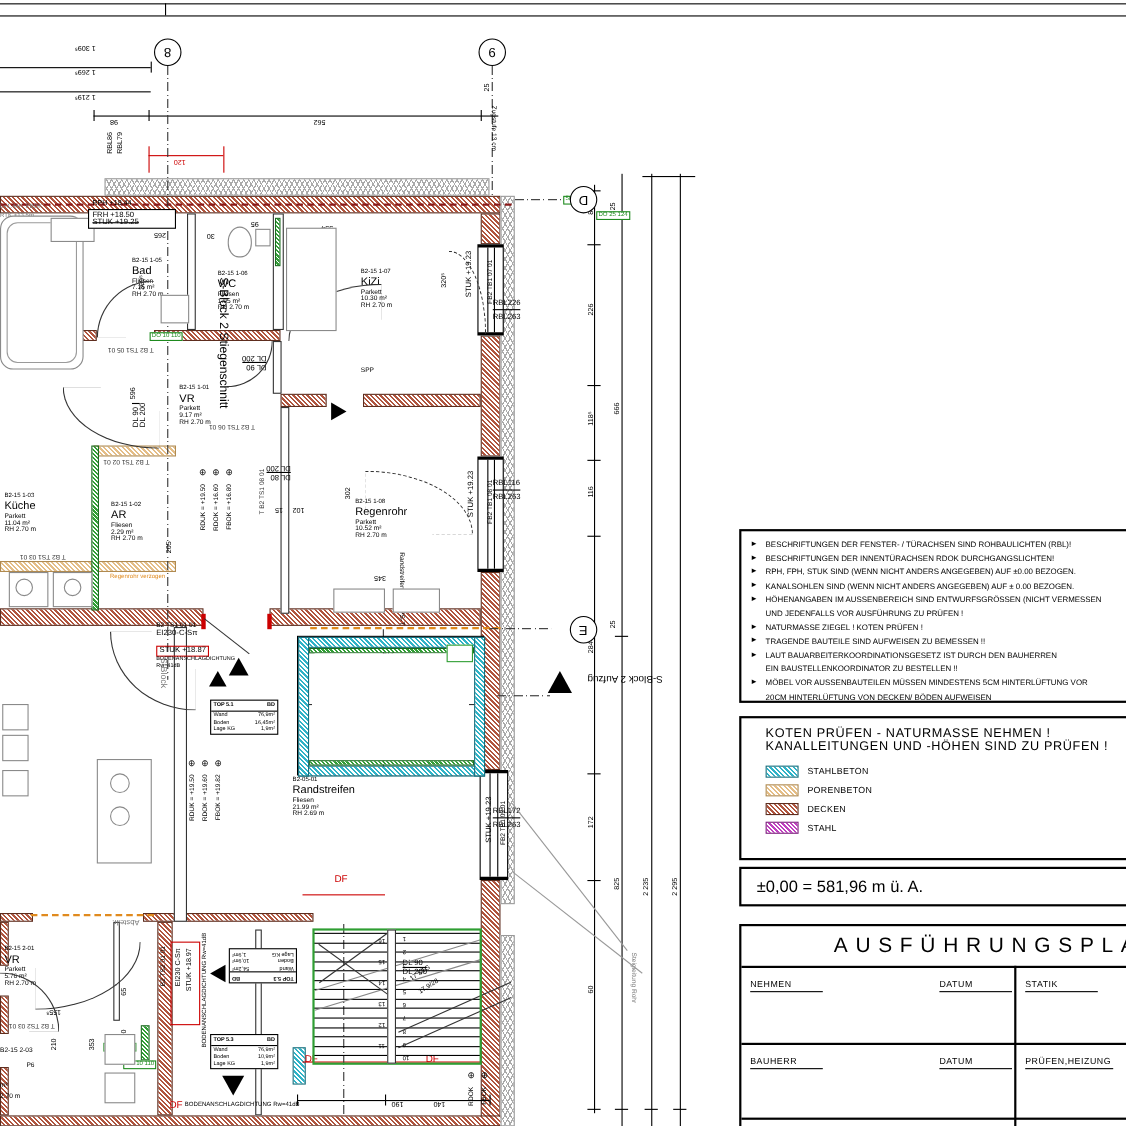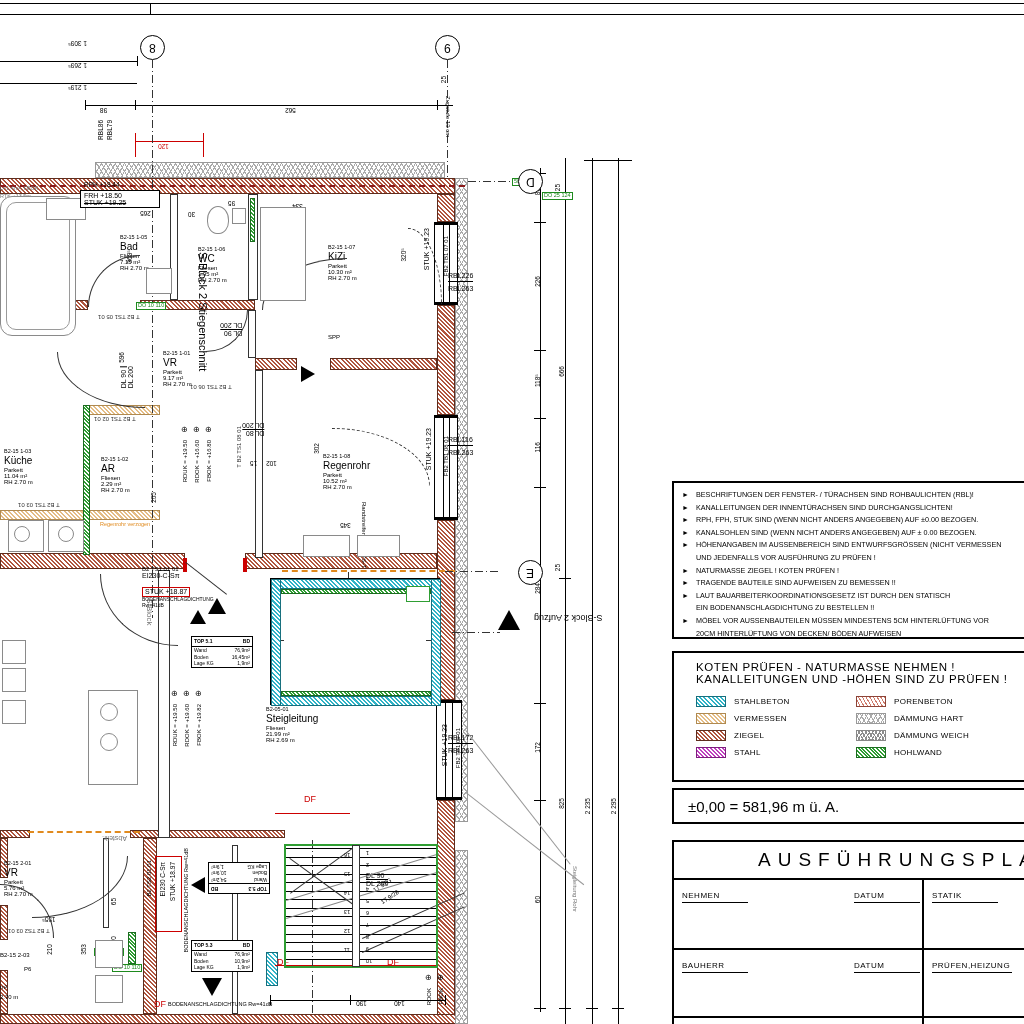--- a/index.html
+++ b/index.html
@@ -235,21 +235,21 @@
     </div>
     <div class="ab roomlbl" style="left: 323px; top: 453px;">
       <span class="rl-code">B2-15 1-08</span>
       <span class="rl-name">Regenrohr</span>
       <span class="rl-sub">Parkett</span>
       <span class="rl-sub">10.52 m²</span>
       <span class="rl-sub">RH 2.70 m</span>
     </div>
     <div class="ab roomlbl" style="left: 266px; top: 706px;">
       <span class="rl-code">B2-05-01</span>
-      <span class="rl-name">Steigleitung</span>
+      <span class="rl-name">Randstreifen</span>
       <span class="rl-sub">Fliesen</span>
       <span class="rl-sub">21.99 m²</span>
       <span class="rl-sub">RH 2.69 m</span>
     </div>
     <div class="ab roomlbl" style="left: 4px; top: 860px;">
       <span class="rl-code">B2-15 2-01</span>
       <span class="rl-name">VR</span>
       <span class="rl-sub">Parkett</span>
       <span class="rl-sub">5.76 m²</span>
       <span class="rl-sub">RH 2.70 m</span>
@@ -526,21 +526,21 @@
 <div class="ab ww" style="left:352px;top:845px;width:8px;height:122px"></div>
 
 <div class="ab pbox" style="top:481px;height:158px;padding:6px 8px">
   <div id="notes-lines">
       <div class="note-line">
         <span class="note-marker">►</span>
         <span>BESCHRIFTUNGEN DER FENSTER- / TÜRACHSEN SIND ROHBAULICHTEN (RBL)!</span>
       </div>
       <div class="note-line">
         <span class="note-marker">►</span>
-        <span>KANALLEITUNGEN DER INNENTÜRACHSEN SIND DURCHGANGSLICHTEN!</span>
+        <span>BESCHRIFTUNGEN DER INNENTÜRACHSEN RDOK DURCHGANGSLICHTEN!</span>
       </div>
       <div class="note-line">
         <span class="note-marker">►</span>
         <span>RPH, FPH, STUK SIND (WENN NICHT ANDERS ANGEGEBEN) AUF ±0.00 BEZOGEN.</span>
       </div>
       <div class="note-line">
         <span class="note-marker">►</span>
         <span>KANALSOHLEN SIND (WENN NICHT ANDERS ANGEGEBEN) AUF ± 0.00 BEZOGEN.</span>
       </div>
       <div class="note-line">
@@ -554,25 +554,25 @@
       <div class="note-line">
         <span class="note-marker">►</span>
         <span>NATURMASSE ZIEGEL ! KOTEN PRÜFEN !</span>
       </div>
       <div class="note-line">
         <span class="note-marker">►</span>
         <span>TRAGENDE BAUTEILE SIND AUFWEISEN ZU BEMESSEN !!</span>
       </div>
       <div class="note-line">
         <span class="note-marker">►</span>
-        <span>LAUT BAUARBEITERKOORDINATIONSGESETZ IST DURCH DEN STATISCH</span>
+        <span>LAUT BAUARBEITERKOORDINATIONSGESETZ IST DURCH DEN BAUHERREN</span>
       </div>
       <div class="note-line">
         <span class="note-marker"></span>
-        <span>EIN BODENANSCHLAGDICHTUNG ZU BESTELLEN !!</span>
+        <span>EIN BAUSTELLENKOORDINATOR ZU BESTELLEN !!</span>
       </div>
       <div class="note-line">
         <span class="note-marker">►</span>
         <span>MÖBEL VOR AUSSENBAUTEILEN MÜSSEN MINDESTENS 5CM HINTERLÜFTUNG VOR</span>
       </div>
       <div class="note-line">
         <span class="note-marker"></span>
         <span>20CM HINTERLÜFTUNG VON DECKEN/ BÖDEN AUFWEISEN</span>
       </div>
     </div>
@@ -582,47 +582,29 @@
   <div style="font-size:11.5px;letter-spacing:.6px">KOTEN PRÜFEN - NATURMASSE NEHMEN !</div>
   <div style="font-size:11.5px;letter-spacing:.6px">KANALLEITUNGEN UND -HÖHEN SIND ZU PRÜFEN !</div>
   <div style="display:flex;margin-top:8px">
     <div id="leg-left" style="width:160px">
         <div class="leg-item">
           <span class="leg-sw hc"></span>
           <span class="leg-lb">STAHLBETON</span>
         </div>
         <div class="leg-item">
           <span class="leg-sw ht"></span>
-          <span class="leg-lb">VERMESSEN</span>
+          <span class="leg-lb">PORENBETON</span>
         </div>
         <div class="leg-item">
           <span class="leg-sw hz"></span>
-          <span class="leg-lb">ZIEGEL</span>
+          <span class="leg-lb">DECKEN</span>
         </div>
         <div class="leg-item">
           <span class="leg-sw hm"></span>
           <span class="leg-lb">STAHL</span>
-        </div>
-      </div>
-    <div id="leg-right">
-        <div class="leg-item">
-          <span class="leg-sw hp"></span>
-          <span class="leg-lb">PORENBETON</span>
-        </div>
-        <div class="leg-item">
-          <span class="leg-sw ins"></span>
-          <span class="leg-lb">DÄMMUNG HART</span>
-        </div>
-        <div class="leg-item">
-          <span class="leg-sw insw"></span>
-          <span class="leg-lb">DÄMMUNG WEICH</span>
-        </div>
-        <div class="leg-item">
-          <span class="leg-sw hg"></span>
-          <span class="leg-lb">HOHLWAND</span>
         </div>
       </div>
   </div>
 </div>
 
 <div class="ab pbox" style="top:788px;height:36px;display:flex;align-items:center;padding-left:14px">
   <span style="font-size:15px">±0,00 = 581,96 m ü. A.</span>
 </div>
 
 <div class="ab pbox" style="top:840px;height:200px">

